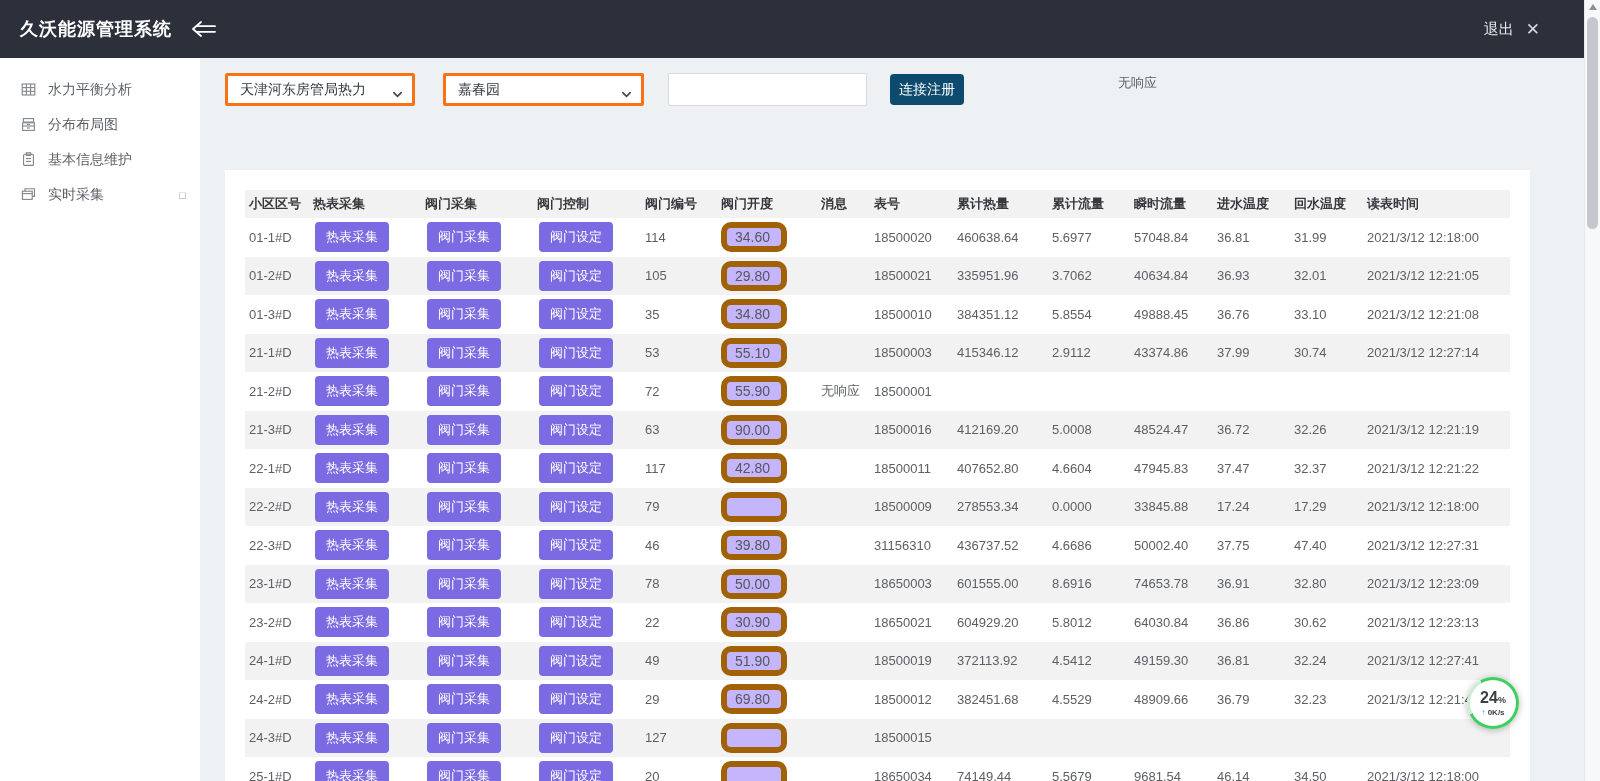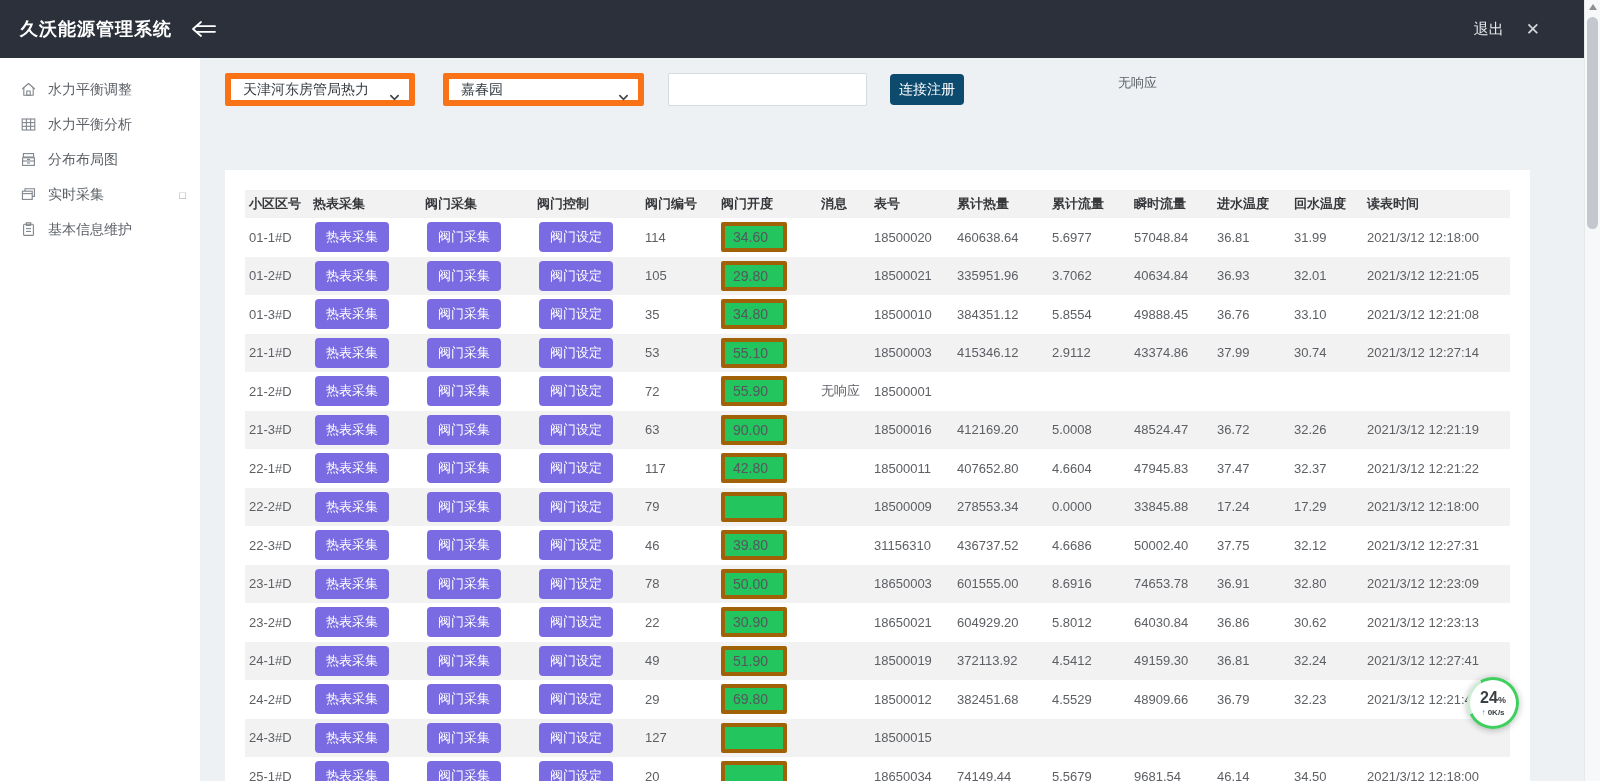--- a/index.html
+++ b/index.html
@@ -10,21 +10,21 @@
     position:relative;
   }
 
   
   .app-header{
     position:absolute; top:0; left:0; width:1600px; height:58px;
     background:#2b303a; color:#fff; display:flex; align-items:center; z-index:5;
   }
   .app-title{ font-size:18px; font-weight:bold; margin-left:20px; letter-spacing:1px; }
   .collapse-icon{ margin-left:16px; display:flex; align-items:center; cursor:pointer; }
-  .header-right{ position:absolute; right:60px; top:0; height:58px; display:flex; align-items:center; gap:22px; }
+  .header-right{ position:absolute; right:60px; top:0; height:58px; display:flex; align-items:center; gap:12px; }
   .logout-link{ font-size:15px; color:#e8eaef; cursor:pointer; }
   .close-x{ font-size:17px; color:#d3d6dd; cursor:pointer; line-height:1; }
 
   
   .sidebar{
     position:absolute; top:58px; left:0; width:200px; bottom:0;
     background:#ffffff; padding-top:14px; z-index:4;
   }
   .side-item{
     height:35px; display:flex; align-items:center; padding:0 14px 0 20px;
@@ -33,21 +33,21 @@
   .side-item .s-icon{ width:17px; height:17px; margin-right:11px; color:#80858c; flex:0 0 17px; display:flex; }
   .side-item .s-icon svg{ width:100%; height:100%; }
   .side-item .s-badge{ margin-left:auto; font-size:11px; color:#9ba0a6; }
 
   
   .content{ position:absolute; top:58px; left:200px; right:16px; bottom:0; background:#edf1f4; overflow:hidden; }
 
   .toolbar{ position:absolute; left:0; top:0; width:100%; height:62px; }
   .sel{
     position:absolute; top:15px; height:33px; background:#fff;
-    border:6px solid #f97316; border-radius:2px;
+    border:3px solid #f97316; border-radius:2px;
     font-size:14px; color:#333a40; display:flex; align-items:center;
     padding:0 28px 0 12px; cursor:pointer;
   }
   .sel .chev{ position:absolute; right:9px; top:11px; width:11px; height:11px; color:#404549; }
   #station-select{ left:25px; width:190px; }
   #community-select{ left:243px; width:201px; }
   .text-input{
     position:absolute; left:468px; top:15px; width:199px; height:33px;
     background:#fff; border:1px solid #d6dade; border-radius:2px;
     font-size:14px; padding:0 10px; color:#333; font-family:inherit;
@@ -75,21 +75,21 @@
   .trow{ height:38.5px; background:#fff; }
   .trow:nth-child(even){ background:#f2f2f3; }
   .cell{ font-size:13px; color:#5c5f63; padding-left:4px; white-space:nowrap; overflow:hidden; }
   .pbtn{
     width:74px; height:30px; margin-left:2px;
     background:#7b6be2; color:#fff; border:none; border-radius:4px;
     font-size:13px; cursor:pointer; font-family:inherit;
   }
   .opening-input{
     width:66px; height:30px; margin-left:0;
-    border:4px solid #a16207; border-radius:2px; background:#22c55e;
+    border:6px solid #a16207; border-radius:10px; background:#c4b5fd;
     font-size:14px; color:#55585c; padding:0 8px; font-family:inherit;
   }
 
   
   .net-badge{
     position:absolute; left:1467px; top:677px; width:52px; height:52px;
     border-radius:50%; z-index:20;
     background:conic-gradient(from -30deg, #3ecf5e 0 76%, #cdecd4 76% 100%);
     box-shadow:0 1px 7px rgba(0,0,0,.28);
     text-align:center;
@@ -130,31 +130,20 @@
       <line x1="9" y1="11.8" x2="27" y2="11.8"></line>
     </svg>
   </div>
   <div class="header-right">
     <span class="logout-link">退出</span>
     <span class="close-x">✕</span>
   </div>
 </div>
 
 <div class="sidebar" id="sidebar">
-  <div class="side-item">
-    <span class="s-icon">
-        <svg viewBox="0 0 17 17" fill="none" stroke="currentColor" stroke-width="1.1" stroke-linejoin="round">
-          <path d="M2.2 8 L8.5 2.5 L14.8 8"></path>
-          <path d="M3.8 6.8 V14.3 H13.2 V6.8"></path>
-          <rect x="6.8" y="10" width="3.4" height="4.3"></rect>
-        </svg>
-      </span>
-    <span class="s-label">水力平衡调整</span>
-    <span class="s-badge"></span>
-  </div>
 
   <div class="side-item">
     <span class="s-icon">
         <svg viewBox="0 0 17 17" fill="none" stroke="currentColor" stroke-width="1.1">
           <rect x="2.2" y="3" width="12.6" height="11"></rect>
           <line x1="6.4" y1="3" x2="6.4" y2="14"></line>
           <line x1="10.6" y1="3" x2="10.6" y2="14"></line>
           <line x1="2.2" y1="6.6" x2="14.8" y2="6.6"></line>
           <line x1="2.2" y1="10.3" x2="14.8" y2="10.3"></line>
         </svg>
@@ -173,40 +162,40 @@
           <line x1="7" y1="12" x2="10" y2="12"></line>
         </svg>
       </span>
     <span class="s-label">分布布局图</span>
     <span class="s-badge"></span>
   </div>
 
   <div class="side-item">
     <span class="s-icon">
         <svg viewBox="0 0 17 17" fill="none" stroke="currentColor" stroke-width="1.1">
-          <path d="M5 5 V2.8 H14.4 V10.4 H12.2"></path>
-          <rect x="2.4" y="5.2" width="9.8" height="8.2"></rect>
-          <line x1="2.4" y1="7.6" x2="12.2" y2="7.6"></line>
-        </svg>
-      </span>
-    <span class="s-label">实时采集</span>
-    <span class="s-badge">□</span>
-  </div>
-
-  <div class="side-item">
-    <span class="s-icon">
-        <svg viewBox="0 0 17 17" fill="none" stroke="currentColor" stroke-width="1.1">
           <rect x="3.6" y="3.2" width="9.8" height="11.2" rx="1"></rect>
           <rect x="6.3" y="1.8" width="4.4" height="2.6"></rect>
           <line x1="6" y1="7.6" x2="11" y2="7.6"></line>
           <line x1="6" y1="10.4" x2="11" y2="10.4"></line>
         </svg>
       </span>
     <span class="s-label">基本信息维护</span>
     <span class="s-badge"></span>
+  </div>
+
+  <div class="side-item">
+    <span class="s-icon">
+        <svg viewBox="0 0 17 17" fill="none" stroke="currentColor" stroke-width="1.1">
+          <path d="M5 5 V2.8 H14.4 V10.4 H12.2"></path>
+          <rect x="2.4" y="5.2" width="9.8" height="8.2"></rect>
+          <line x1="2.4" y1="7.6" x2="12.2" y2="7.6"></line>
+        </svg>
+      </span>
+    <span class="s-label">实时采集</span>
+    <span class="s-badge">□</span>
   </div>
 
 </div>
 
 <div class="content">
 
   <div class="toolbar">
     <div class="sel" id="station-select">
       <span>天津河东房管局热力</span>
       <span class="chev">
@@ -389,21 +378,21 @@
     <div class="cell"><button class="pbtn">阀门采集</button></div>
     <div class="cell"><button class="pbtn">阀门设定</button></div>
     <div class="cell">46</div>
     <div class="cell"><input class="opening-input" value="39.80" style=""></div>
     <div class="cell"></div>
     <div class="cell">31156310</div>
     <div class="cell">436737.52</div>
     <div class="cell">4.6686</div>
     <div class="cell">50002.40</div>
     <div class="cell">37.75</div>
-    <div class="cell">32.12</div>
+    <div class="cell">47.40</div>
     <div class="cell">2021/3/12 12:27:31</div>
   </div>
 
   <div class="trow">
     <div class="cell">23-1#D</div>
     <div class="cell"><button class="pbtn">热表采集</button></div>
     <div class="cell"><button class="pbtn">阀门采集</button></div>
     <div class="cell"><button class="pbtn">阀门设定</button></div>
     <div class="cell">78</div>
     <div class="cell"><input class="opening-input" value="50.00" style=""></div>

